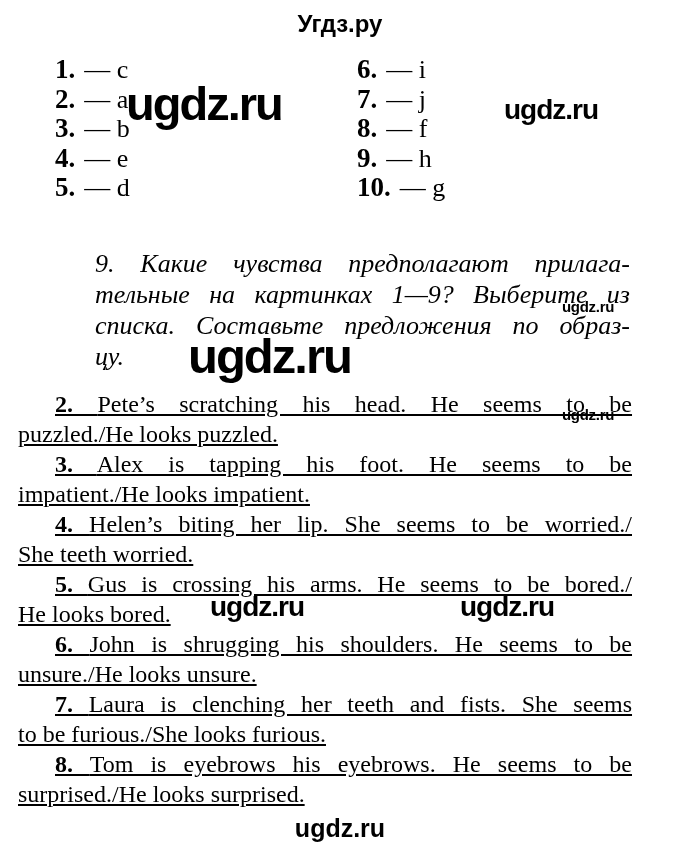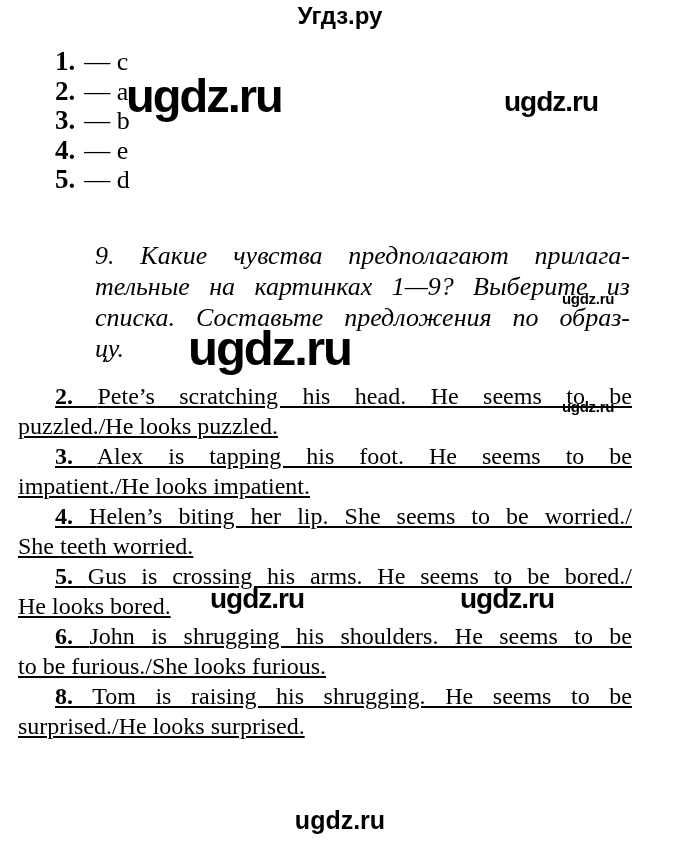--- a/index.html
+++ b/index.html
@@ -5,21 +5,21 @@
   * { margin: 0; padding: 0; box-sizing: border-box; }
   html, body { background: #ffffff; }
   body {
     width: 680px; height: 842px;
     font-family: "Liberation Serif", serif;
     color: #000;
     position: relative;
     overflow: hidden;
   }
   .page {
-    position: absolute; left: 0; top: 0;
+    position: absolute; left: 0; top: 8px;
     width: 680px; height: 679px;
     background: #ffffff;
   }
 
   
   .site-header {
     position: absolute; top: 3px; left: 0; width: 680px;
     text-align: center;
     font-family: "Liberation Sans", sans-serif;
     font-weight: 700; font-size: 24px; line-height: 1.1;
@@ -89,20 +89,27 @@
   <div class="wm wm-med-in2">ugdz.ru</div>
 
   <div class="match-col col-left">
     <div class="match-row"><span class="num">1.</span><span class="ans">— c</span></div>
     <div class="match-row"><span class="num">2.</span><span class="ans">— a</span></div>
     <div class="match-row"><span class="num">3.</span><span class="ans">— b</span></div>
     <div class="match-row"><span class="num">4.</span><span class="ans">— e</span></div>
     <div class="match-row"><span class="num">5.</span><span class="ans">— d</span></div>
   </div>
 
+  <div class="match-col col-right">
+    <div class="match-row"><span class="num">6.</span><span class="ans">— i</span></div>
+    <div class="match-row"><span class="num">7.</span><span class="ans">— j</span></div>
+    <div class="match-row"><span class="num">8.</span><span class="ans">— f</span></div>
+    <div class="match-row"><span class="num">9.</span><span class="ans">— h</span></div>
+    <div class="match-row"><span class="num">10.</span><span class="ans">— g</span></div>
+  </div>
 
   <div class="task">
     <div class="jline">9. Какие чувства предполагают прилага-</div>
     <div class="jline">тельные на картинках 1—9? Выберите из</div>
     <div class="jline">списка. Составьте предложения по образ-</div>
     <div class="lline">цу.</div>
   </div>
 
   <div class="answers">
     <div class="first jline"><span class="b">2.</span> <span>Pete’s scratching his head. He seems to be</span></div>
@@ -111,22 +118,24 @@
     <div class="first jline"><span class="b">3.</span> <span>Alex is tapping his foot. He seems to be</span></div>
     <div class="lline">impatient./He looks impatient.</div>
 
     <div class="first jline"><span class="b">4.</span> <span>Helen’s biting her lip. She seems to be worried./</span></div>
     <div class="lline">She teeth worried.</div>
 
     <div class="first jline"><span class="b">5.</span> <span>Gus is crossing his arms. He seems to be bored./</span></div>
     <div class="lline">He looks bored.</div>
 
     <div class="first jline"><span class="b">6.</span> <span>John is shrugging his shoulders. He seems to be</span></div>
+    <div class="lline">unsure./He looks unsure.</div>
 
+    <div class="first jline"><span class="b">7.</span> <span>Laura is clenching her teeth and fists. She seems</span></div>
     <div class="lline">to be furious./She looks furious.</div>
 
-    <div class="first jline"><span class="b">8.</span> <span>Tom is raising his shrugging. He seems to be</span></div>
+    <div class="first jline"><span class="b">8.</span> <span>Tom is eyebrows his eyebrows. He seems to be</span></div>
     <div class="lline">surprised./He looks surprised.</div>
   </div>
 
   <div class="site-footer">ugdz.ru</div>
 
 </div>
 
 </body></html>

